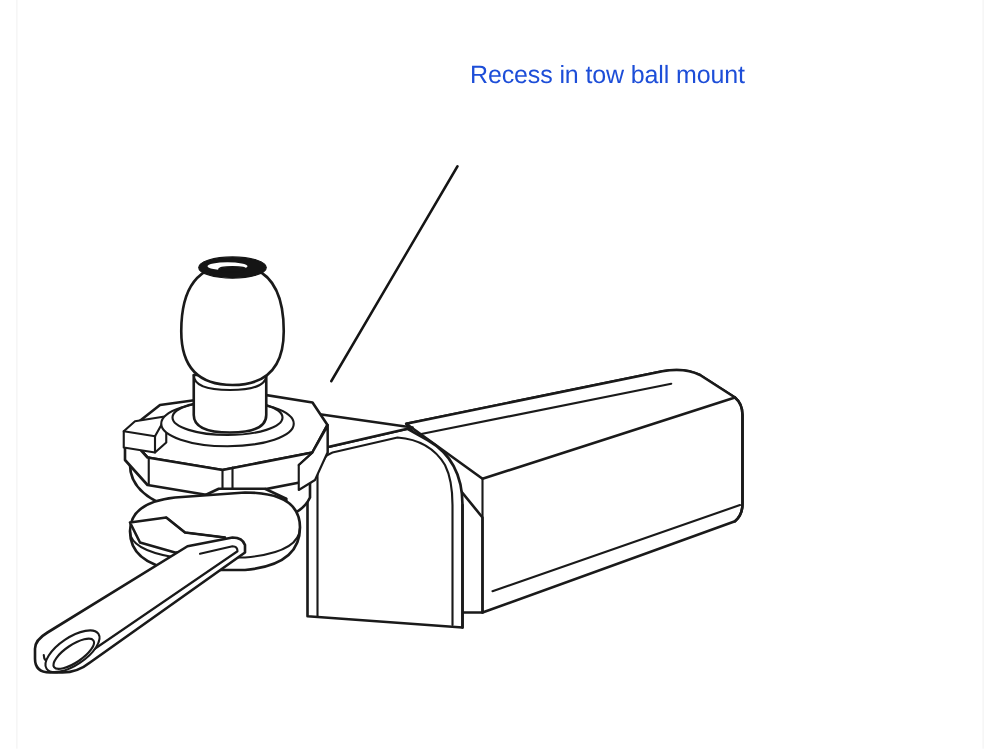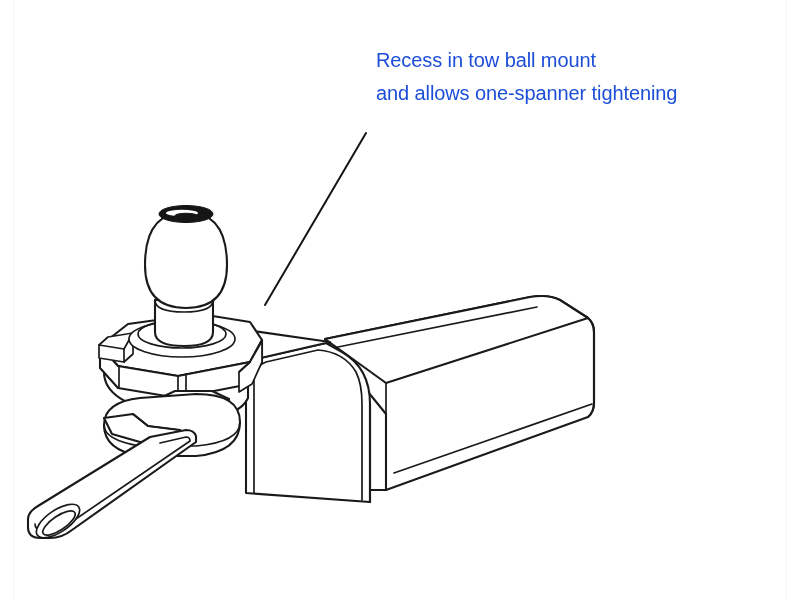--- a/index.html
+++ b/index.html
@@ -321,16 +321,15 @@
       <ellipse class="fill-w-thin" cx="58" cy="521" rx="25" ry="11" transform="rotate(-34 58 521)"></ellipse>
       <ellipse class="ln-thin" cx="59" cy="523" rx="19" ry="7" transform="rotate(-34 59 523)"></ellipse>
     </g>
 
     <line class="leader" id="leader" x1="265" y1="305" x2="366" y2="133" style="stroke: rgb(21, 21, 21);"></line>
 
   </svg>
 
   <div id="callout-text" style="left: 376px; top: 44px; font-size: 20px; line-height: 33px; color: #1d4ed8;">
     <span class="line">Recess in tow ball mount</span>
-    <span class="line">and allows one-spanner tightening</span>
   </div>
 
 </div>
 
 </body></html>

